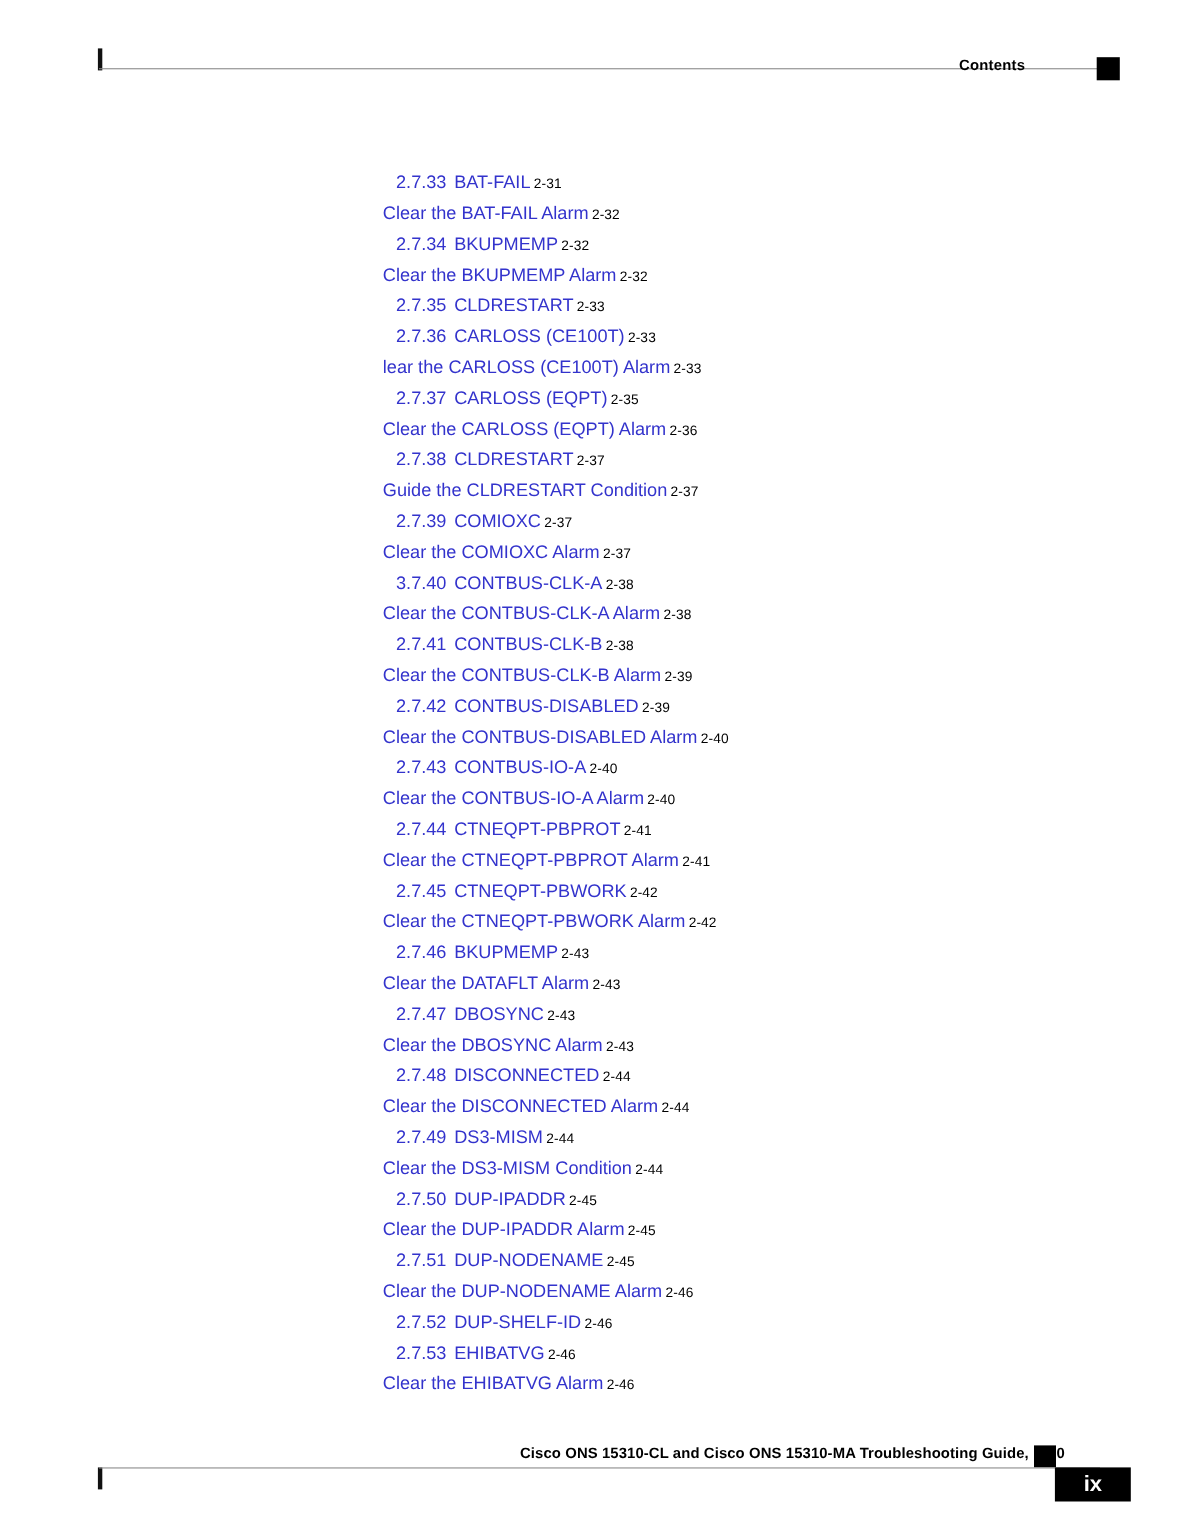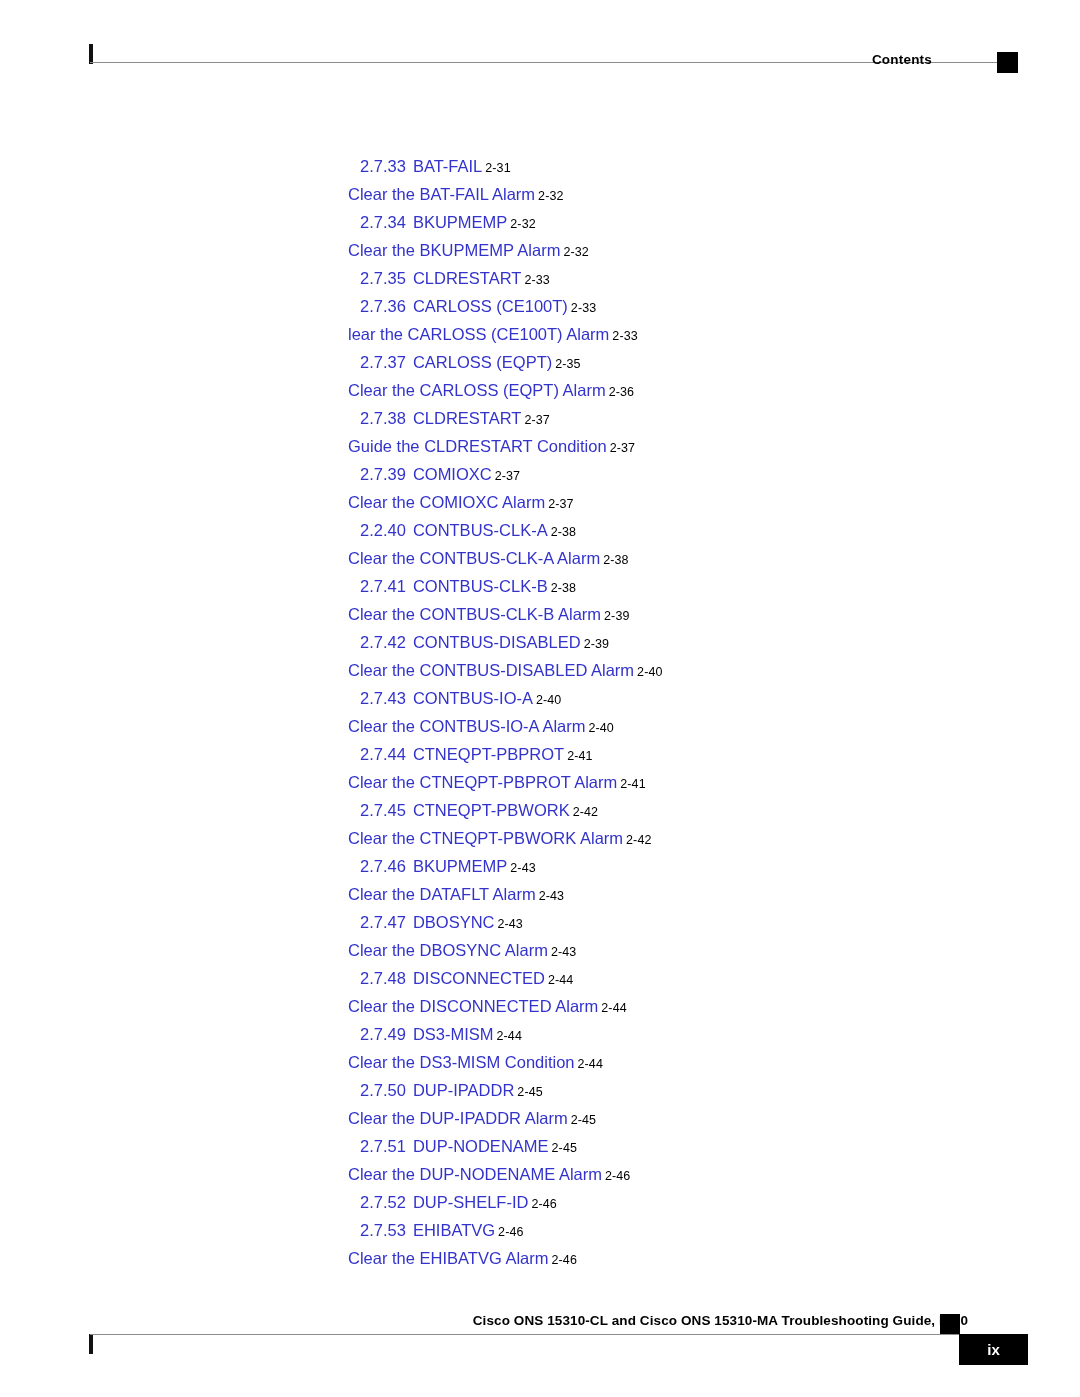--- a/index.html
+++ b/index.html
@@ -136,21 +136,21 @@
     background: #111111;
   }
   .ftr-pagebox {
     position: absolute;
     left: 959px;
     bottom: 32px;
     width: 69px;
     height: 31px;
     background: #000000;
     color: #ffffff;
-    font-size: 15px;
+    font-size: 20px;
     font-weight: bold;
     text-align: center;
     line-height: 31px;
   }
 </style>
 </head>
 <body>
 
 <div id="page-header">
   <div class="hdr-tick-left"></div>
@@ -166,21 +166,21 @@
     <div class="toc-row lvl2"><span class="toc-title">Clear the BKUPMEMP Alarm</span><span class="toc-page">2-32</span></div>
     <div class="toc-row lvl1"><span class="toc-num">2.7.35</span><span class="toc-title">CLDRESTART</span><span class="toc-page">2-33</span></div>
     <div class="toc-row lvl1"><span class="toc-num">2.7.36</span><span class="toc-title">CARLOSS (CE100T)</span><span class="toc-page">2-33</span></div>
     <div class="toc-row lvl2"><span class="toc-title">lear the CARLOSS (CE100T) Alarm</span><span class="toc-page">2-33</span></div>
     <div class="toc-row lvl1"><span class="toc-num">2.7.37</span><span class="toc-title">CARLOSS (EQPT)</span><span class="toc-page">2-35</span></div>
     <div class="toc-row lvl2"><span class="toc-title">Clear the CARLOSS (EQPT) Alarm</span><span class="toc-page">2-36</span></div>
     <div class="toc-row lvl1"><span class="toc-num">2.7.38</span><span class="toc-title">CLDRESTART</span><span class="toc-page">2-37</span></div>
     <div class="toc-row lvl2"><span class="toc-title">Guide the CLDRESTART Condition</span><span class="toc-page">2-37</span></div>
     <div class="toc-row lvl1"><span class="toc-num">2.7.39</span><span class="toc-title">COMIOXC</span><span class="toc-page">2-37</span></div>
     <div class="toc-row lvl2"><span class="toc-title">Clear the COMIOXC Alarm</span><span class="toc-page">2-37</span></div>
-    <div class="toc-row lvl1"><span class="toc-num">2.2.40</span><span class="toc-title">CONTBUS-CLK-A</span><span class="toc-page">2-38</span></div>
+    <div class="toc-row lvl1"><span class="toc-num">3.7.40</span><span class="toc-title">CONTBUS-CLK-A</span><span class="toc-page">2-38</span></div>
     <div class="toc-row lvl2"><span class="toc-title">Clear the CONTBUS-CLK-A Alarm</span><span class="toc-page">2-38</span></div>
     <div class="toc-row lvl1"><span class="toc-num">2.7.41</span><span class="toc-title">CONTBUS-CLK-B</span><span class="toc-page">2-38</span></div>
     <div class="toc-row lvl2"><span class="toc-title">Clear the CONTBUS-CLK-B Alarm</span><span class="toc-page">2-39</span></div>
     <div class="toc-row lvl1"><span class="toc-num">2.7.42</span><span class="toc-title">CONTBUS-DISABLED</span><span class="toc-page">2-39</span></div>
     <div class="toc-row lvl2"><span class="toc-title">Clear the CONTBUS-DISABLED Alarm</span><span class="toc-page">2-40</span></div>
     <div class="toc-row lvl1"><span class="toc-num">2.7.43</span><span class="toc-title">CONTBUS-IO-A</span><span class="toc-page">2-40</span></div>
     <div class="toc-row lvl2"><span class="toc-title">Clear the CONTBUS-IO-A Alarm</span><span class="toc-page">2-40</span></div>
     <div class="toc-row lvl1"><span class="toc-num">2.7.44</span><span class="toc-title">CTNEQPT-PBPROT</span><span class="toc-page">2-41</span></div>
     <div class="toc-row lvl2"><span class="toc-title">Clear the CTNEQPT-PBPROT Alarm</span><span class="toc-page">2-41</span></div>
     <div class="toc-row lvl1"><span class="toc-num">2.7.45</span><span class="toc-title">CTNEQPT-PBWORK</span><span class="toc-page">2-42</span></div>

